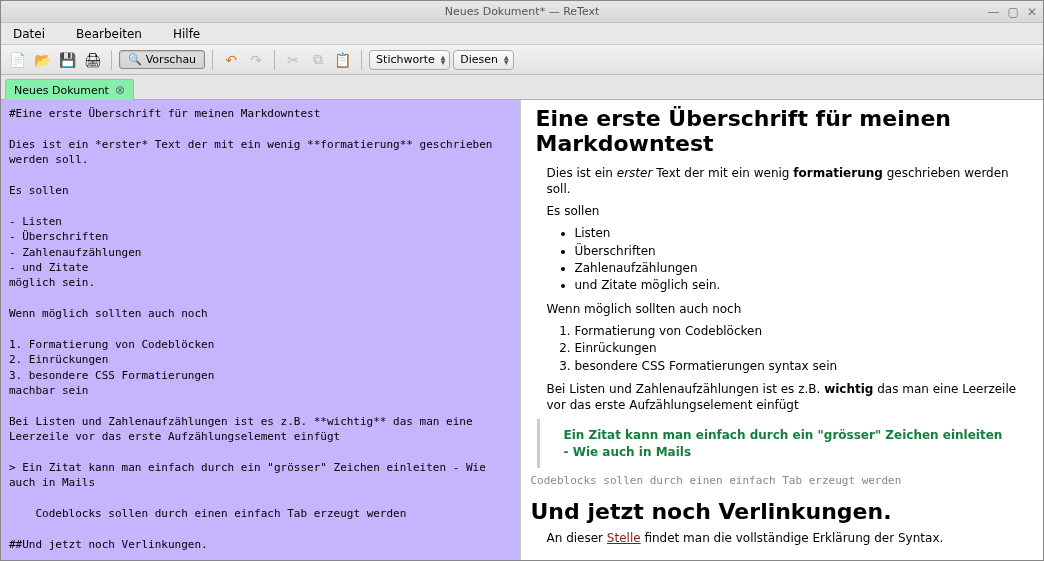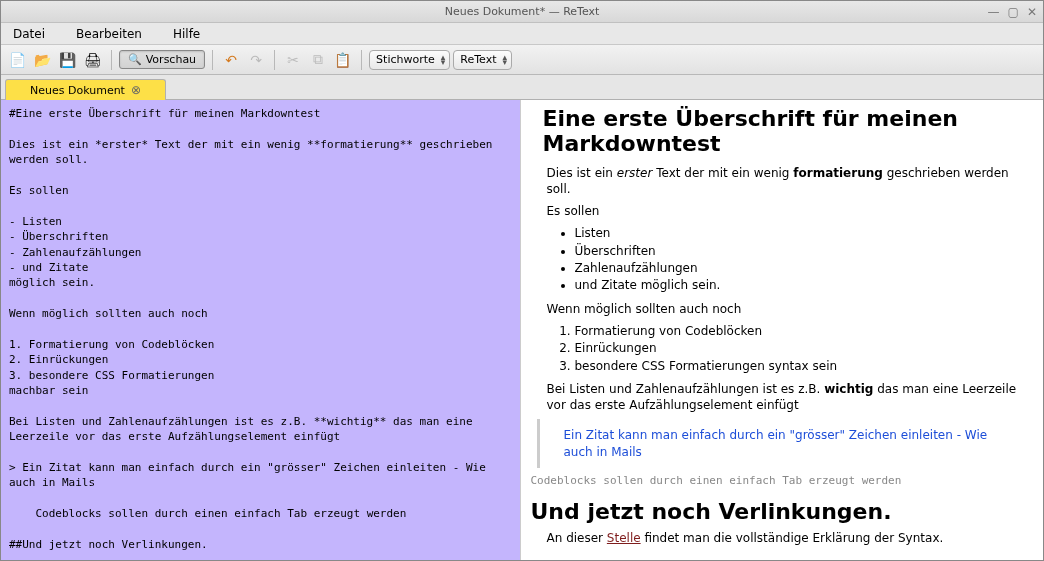--- a/index.html
+++ b/index.html
@@ -10,30 +10,30 @@
     .menubar { height: 22px; background: #e8e8e8; display: flex; align-items: center; gap: 15px; padding: 0 4px; font-size: 12px; border-bottom: 1px solid #c8c8c8; }
     .menu-item { padding: 2px 8px; cursor: pointer; }
     .toolbar { height: 30px; background: linear-gradient(#f2f2f2,#e2e2e2); display: flex; align-items: center; gap: 3px; padding: 0 6px; border-bottom: 1px solid #b8b8b8; }
     .tb-btn { width: 22px; height: 22px; display: flex; align-items: center; justify-content: center; border: 1px solid transparent; border-radius: 3px; font-size: 14px; cursor: pointer; }
     .tb-sep { width: 1px; height: 20px; background: #b8b8b8; margin: 0 4px; }
     .preview-btn { display: flex; align-items: center; gap: 4px; background: linear-gradient(#f6f6f6,#dedede); border: 1px solid #aaa; border-radius: 3px; padding: 2px 8px; font-size: 11px; cursor: pointer; }
     .preview-btn.active { background: linear-gradient(#e0e0e0,#d2d2d2); border-color: #888; box-shadow: inset 0 1px 2px rgba(0,0,0,0.15);}
     .combo { background: linear-gradient(#fcfcfc,#e8e8e8); border: 1px solid #aaa; border-radius: 4px; padding: 1px 4px 1px 6px; font-size: 11px; display: flex; align-items: center; gap: 6px; cursor: pointer; height: 20px;}
     .combo .chev { font-size: 9px; color: #555; display: inline-block; line-height: 5px;}
     .tabbar { height: 25px; background: #e6e6e6; display: flex; align-items: flex-end; border-bottom: 1px solid #b0b0b0; }
-    .tab { background: #fde047; border: 1px solid #b0b0b0; border-bottom: none; margin-left: 4px; margin-bottom: -1px; padding: 3px 24px; font-size: 11px; display: flex; align-items: center; gap: 6px; border-radius: 3px 3px 0 0;}
+    .tab { background: #86efac; border: 1px solid #b0b0b0; border-bottom: none; margin-left: 4px; margin-bottom: -1px; padding: 3px 8px; font-size: 11px; display: flex; align-items: center; gap: 6px; border-radius: 3px 3px 0 0;}
     .tab .close { font-size: 12px; color: #666; cursor: pointer; }
     .content { flex: 1; display: flex; min-height: 0; }
     .editor { flex: 1; background: #c4b5fd; border-right: 1px solid #ccc; padding: 6px 8px; font-family: "DejaVu Sans Mono", Consolas, monospace; font-size: 11px; color: #000; white-space: pre-wrap; overflow-y: auto; line-height: 1.4;}
     .preview { flex: 1; background: #fff; padding: 4px 10px 8px 10px; overflow-y: auto; font-size: 12px; color: #000; }
-    .preview h1 { font-size: 22px; font-weight: bold; margin: 2px 0 8px 12px; line-height: 1.15;}
+    .preview h1 { font-size: 22px; font-weight: bold; margin: 2px 0 8px 5px; line-height: 1.15;}
     .preview h2 { font-size: 22px; font-weight: bold; margin: 12px 0 6px 0;}
     .preview p { margin: 6px 16px; line-height: 1.35;}
     .preview ul, .preview ol { margin: 4px 0 6px 44px; line-height: 1.45;}
-    .preview blockquote { border-left: 3px solid #ccc; margin: 6px 4px 6px 6px; padding: 2px 8px; color: #1d4ed8;}
+    .preview blockquote { border-left: 3px solid #ccc; margin: 6px 4px 6px 6px; padding: 2px 8px; color: #15803d; font-weight: bold;}
     .preview pre.code { font-family: "DejaVu Sans Mono", monospace; color: #888; font-size: 11px; margin: 6px 0; white-space: pre-wrap;}
     .preview a { color: #7f1d1d; text-decoration: underline;}
   </style>
 </head>
 <body>
 
 <div class="window">
 
   <div class="titlebar">
     <span>Neues Dokument* — ReText</span>
@@ -66,21 +66,21 @@
     <span class="tb-sep"></span>
     <span class="tb-btn" style="color:#bbb;">✂</span>
     <span class="tb-btn" style="color:#bbb;">⧉</span>
     <span class="tb-btn">📋</span>
     <span class="tb-sep"></span>
     <span class="combo">
       <span>Stichworte</span>
       <span class="chev">▴<br>▾</span>
     </span>
     <span class="combo">
-      <span>ReText</span>
+      <span>Diesen</span>
       <span class="chev">▴<br>▾</span>
     </span>
   </div>
 
   <div class="tabbar">
     <div class="tab">
       <span>Neues Dokument</span>
       <span class="close">⊗</span>
     </div>
   </div>

